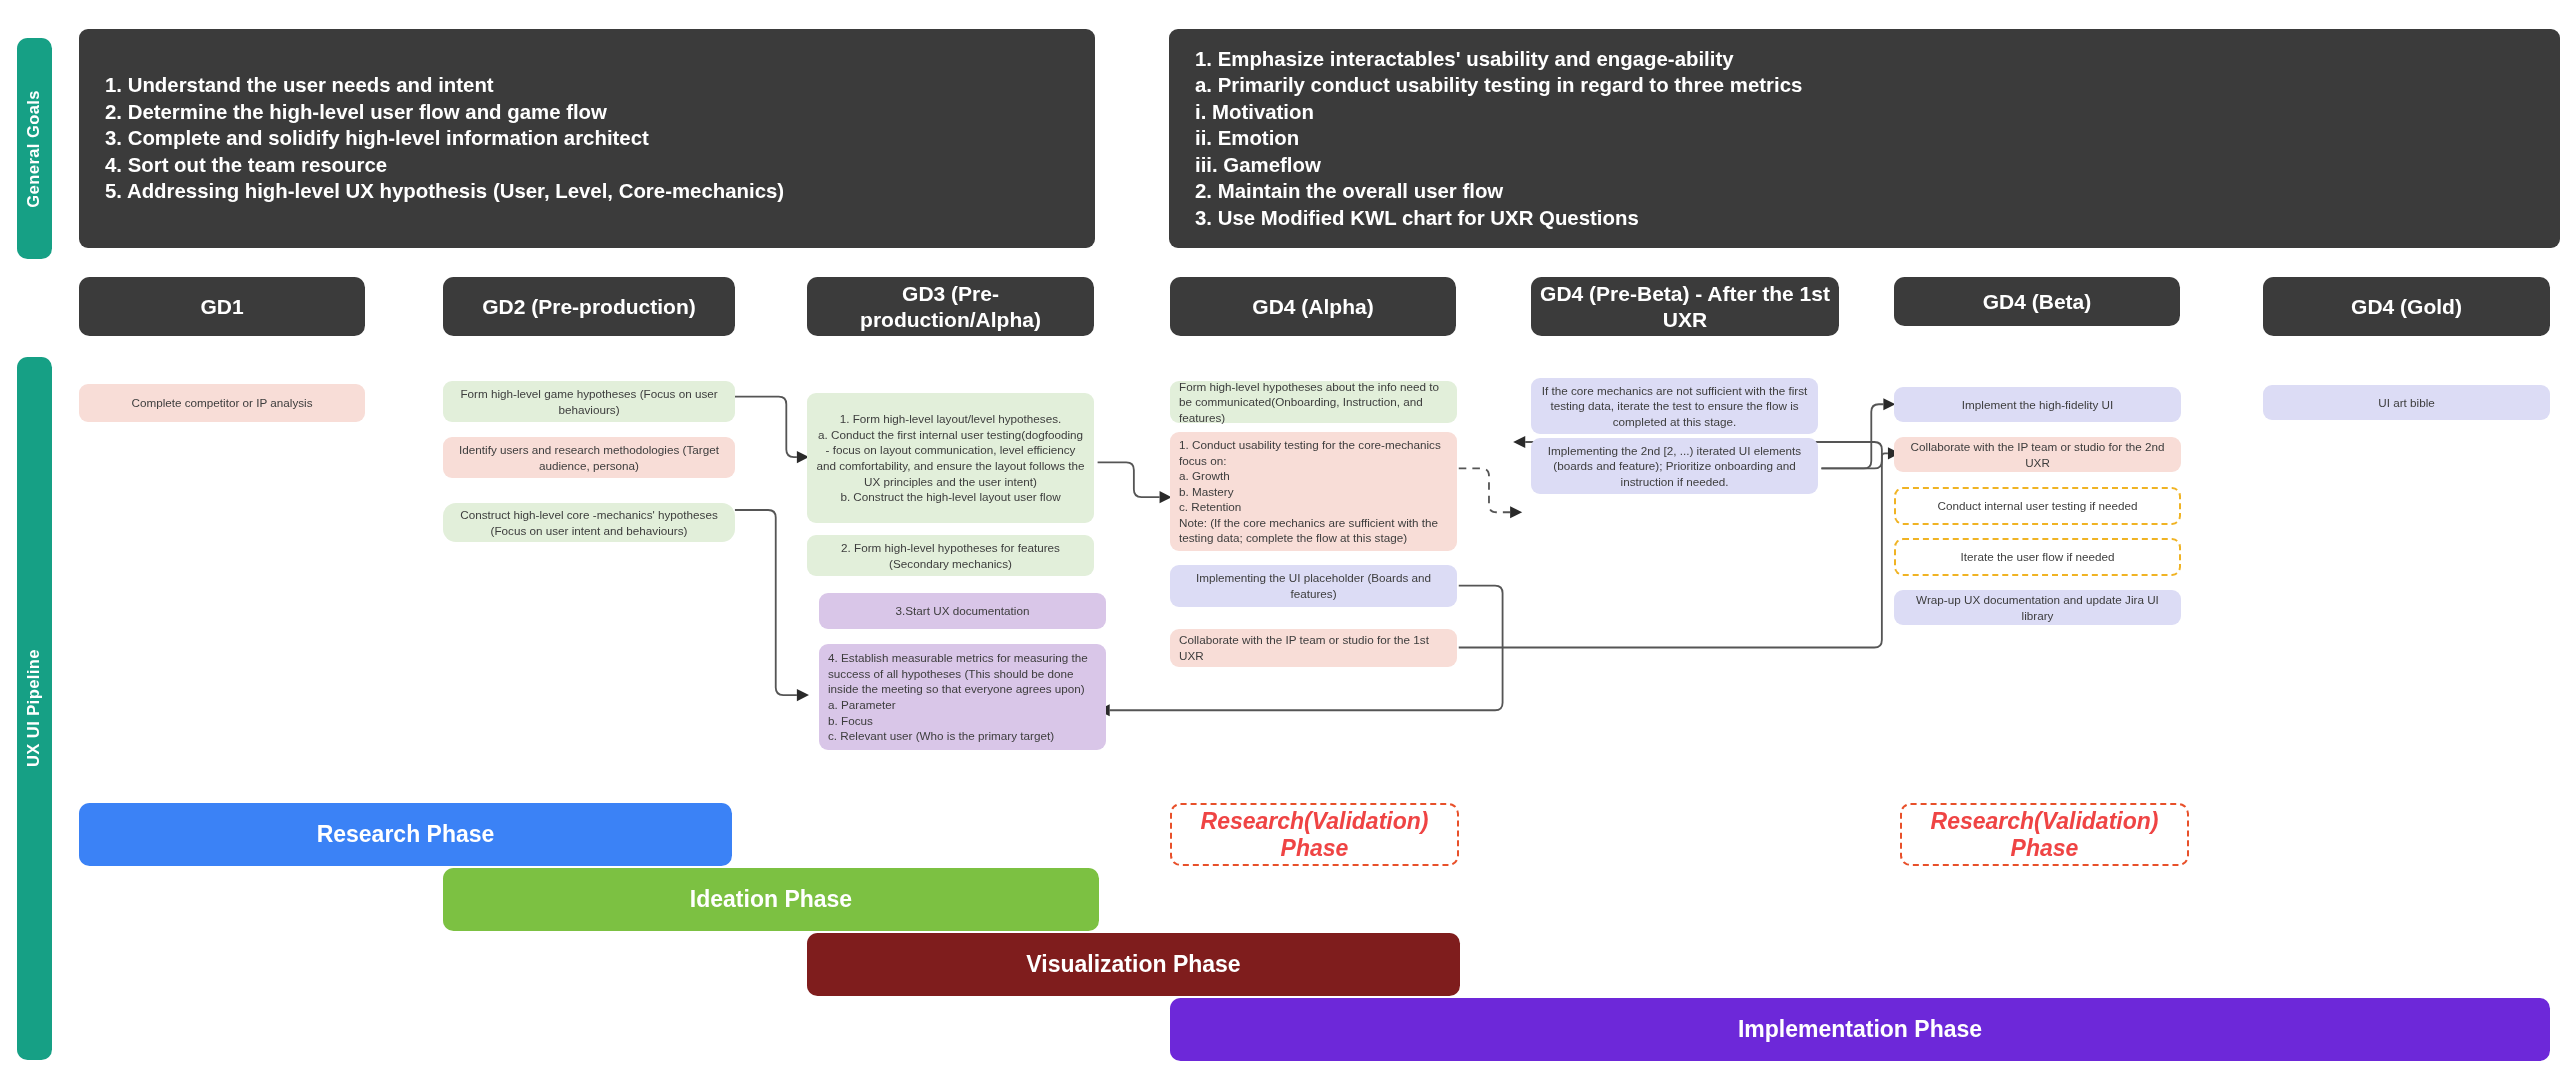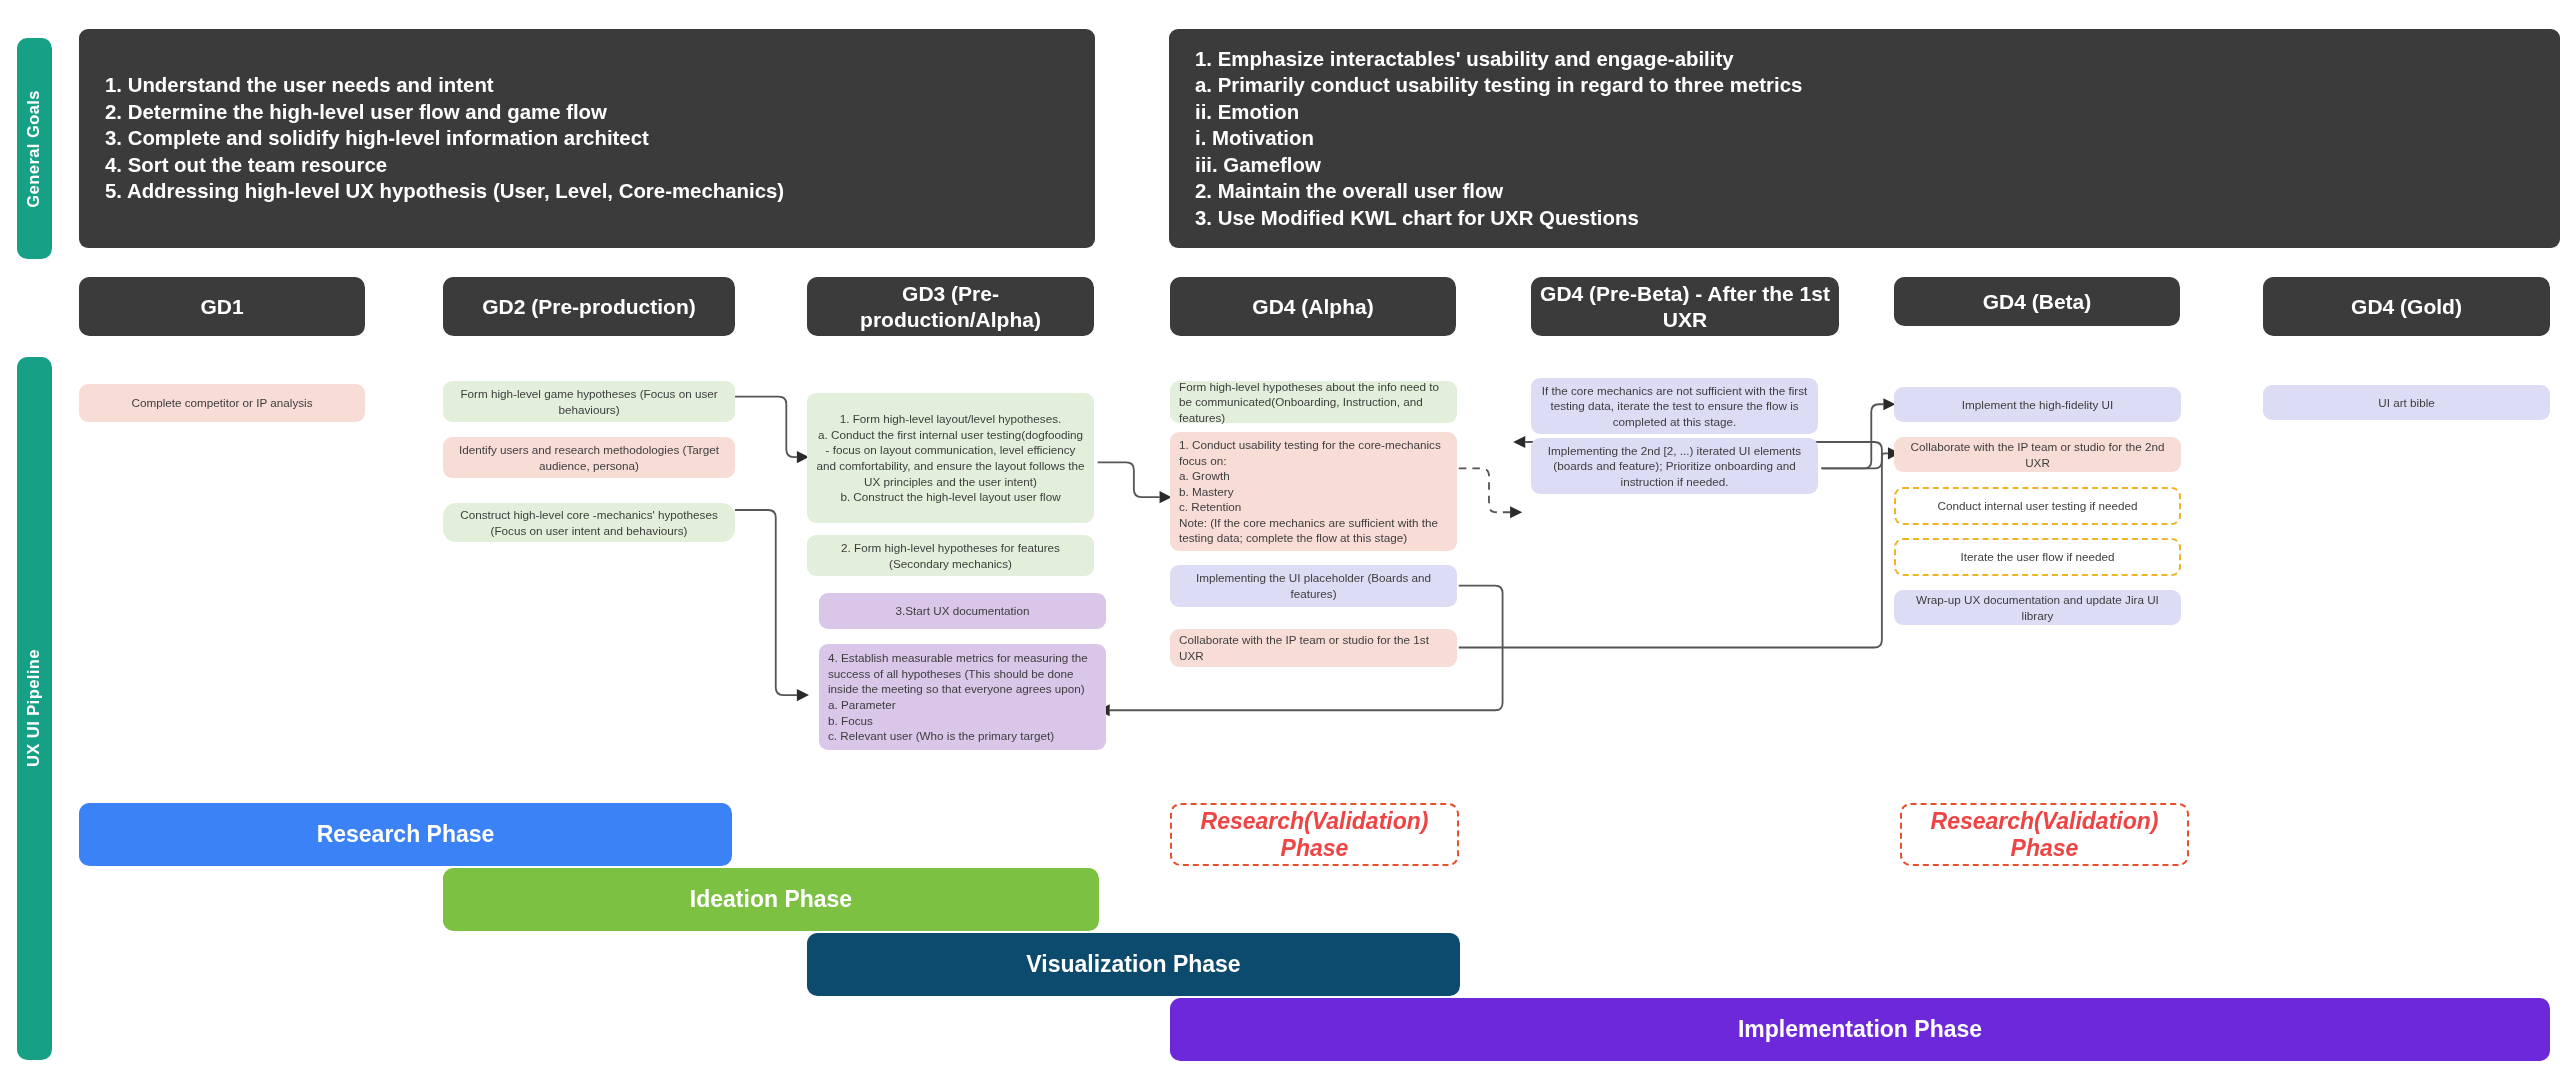--- a/index.html
+++ b/index.html
@@ -123,22 +123,22 @@
     <div class="gline">1. Understand the user needs and intent</div>
     <div class="gline">2. Determine the high-level user flow and game flow</div>
     <div class="gline">3. Complete and solidify high-level information architect</div>
     <div class="gline">4. Sort out the team resource</div>
     <div class="gline">5. Addressing high-level UX hypothesis (User, Level, Core-mechanics)</div>
   </div>
 
   <div class="goal-panel" id="goals-right">
     <div class="gline">1. Emphasize interactables' usability and engage-ability</div>
     <div class="gline">a. Primarily conduct usability testing in regard to three metrics</div>
+    <div class="gline">i. Motivation</div>
     <div class="gline">ii. Emotion</div>
-    <div class="gline">i. Motivation</div>
     <div class="gline">iii. Gameflow</div>
     <div class="gline">2. Maintain the overall user flow</div>
     <div class="gline">3. Use Modified KWL chart for UXR Questions</div>
   </div>
 
   <div class="stage-head" style="left:79px;  top:277px; width:286px; height:59px;">GD1</div>
   <div class="stage-head" style="left:443px;  top:277px; width:292px; height:59px;">GD2 (Pre-production)</div>
   <div class="stage-head" style="left:807px; top:277px; width:287px; height:59px;">GD3 (Pre-production/Alpha)</div>
   <div class="stage-head" style="left:1170px; top:277px; width:286px; height:59px;">GD4 (Alpha)</div>
   <div class="stage-head" style="left:1531px; top:277px; width:308px; height:59px;">GD4 (Pre-Beta) - After the 1st UXR</div>
@@ -205,17 +205,17 @@
   <div class="card c-dashed center" style="left:1894px; top:487px; width:287px; height:38px;">Conduct internal user testing if needed</div>
   <div class="card c-dashed center" style="left:1894px; top:538px; width:287px; height:38px;">Iterate the user flow if needed</div>
   <div class="card c-lav center" style="left:1894px; top:590px; width:287px; height:35px;">Wrap-up UX documentation and update Jira UI library</div>
 
   <div class="card c-lav center" style="left:2263px; top:385px; width:287px; height:35px;">UI art bible</div>
 
   <div class="phase" style="left:79px; top:803px; width:653px; height:63px; background:#3b82f6;">Research Phase</div>
   <div class="phase outline" style="left:1170px; top:803px; width:289px; height:63px;">Research(Validation) Phase</div>
   <div class="phase outline" style="left:1900px; top:803px; width:289px; height:63px;">Research(Validation) Phase</div>
   <div class="phase" style="left:443px; top:868px; width:656px; height:63px; background:#7cc142;">Ideation Phase</div>
-  <div class="phase" style="left:807px; top:933px; width:653px; height:63px; background:#0c4a6e;">Visualization  Phase</div>
+  <div class="phase" style="left:807px; top:933px; width:653px; height:63px; background:#7f1d1d;">Visualization  Phase</div>
   <div class="phase" style="left:1170px; top:998px; width:1380px; height:63px; background:#6d28d9;">Implementation Phase</div>
 
 </div>
 
 
 </body></html>

